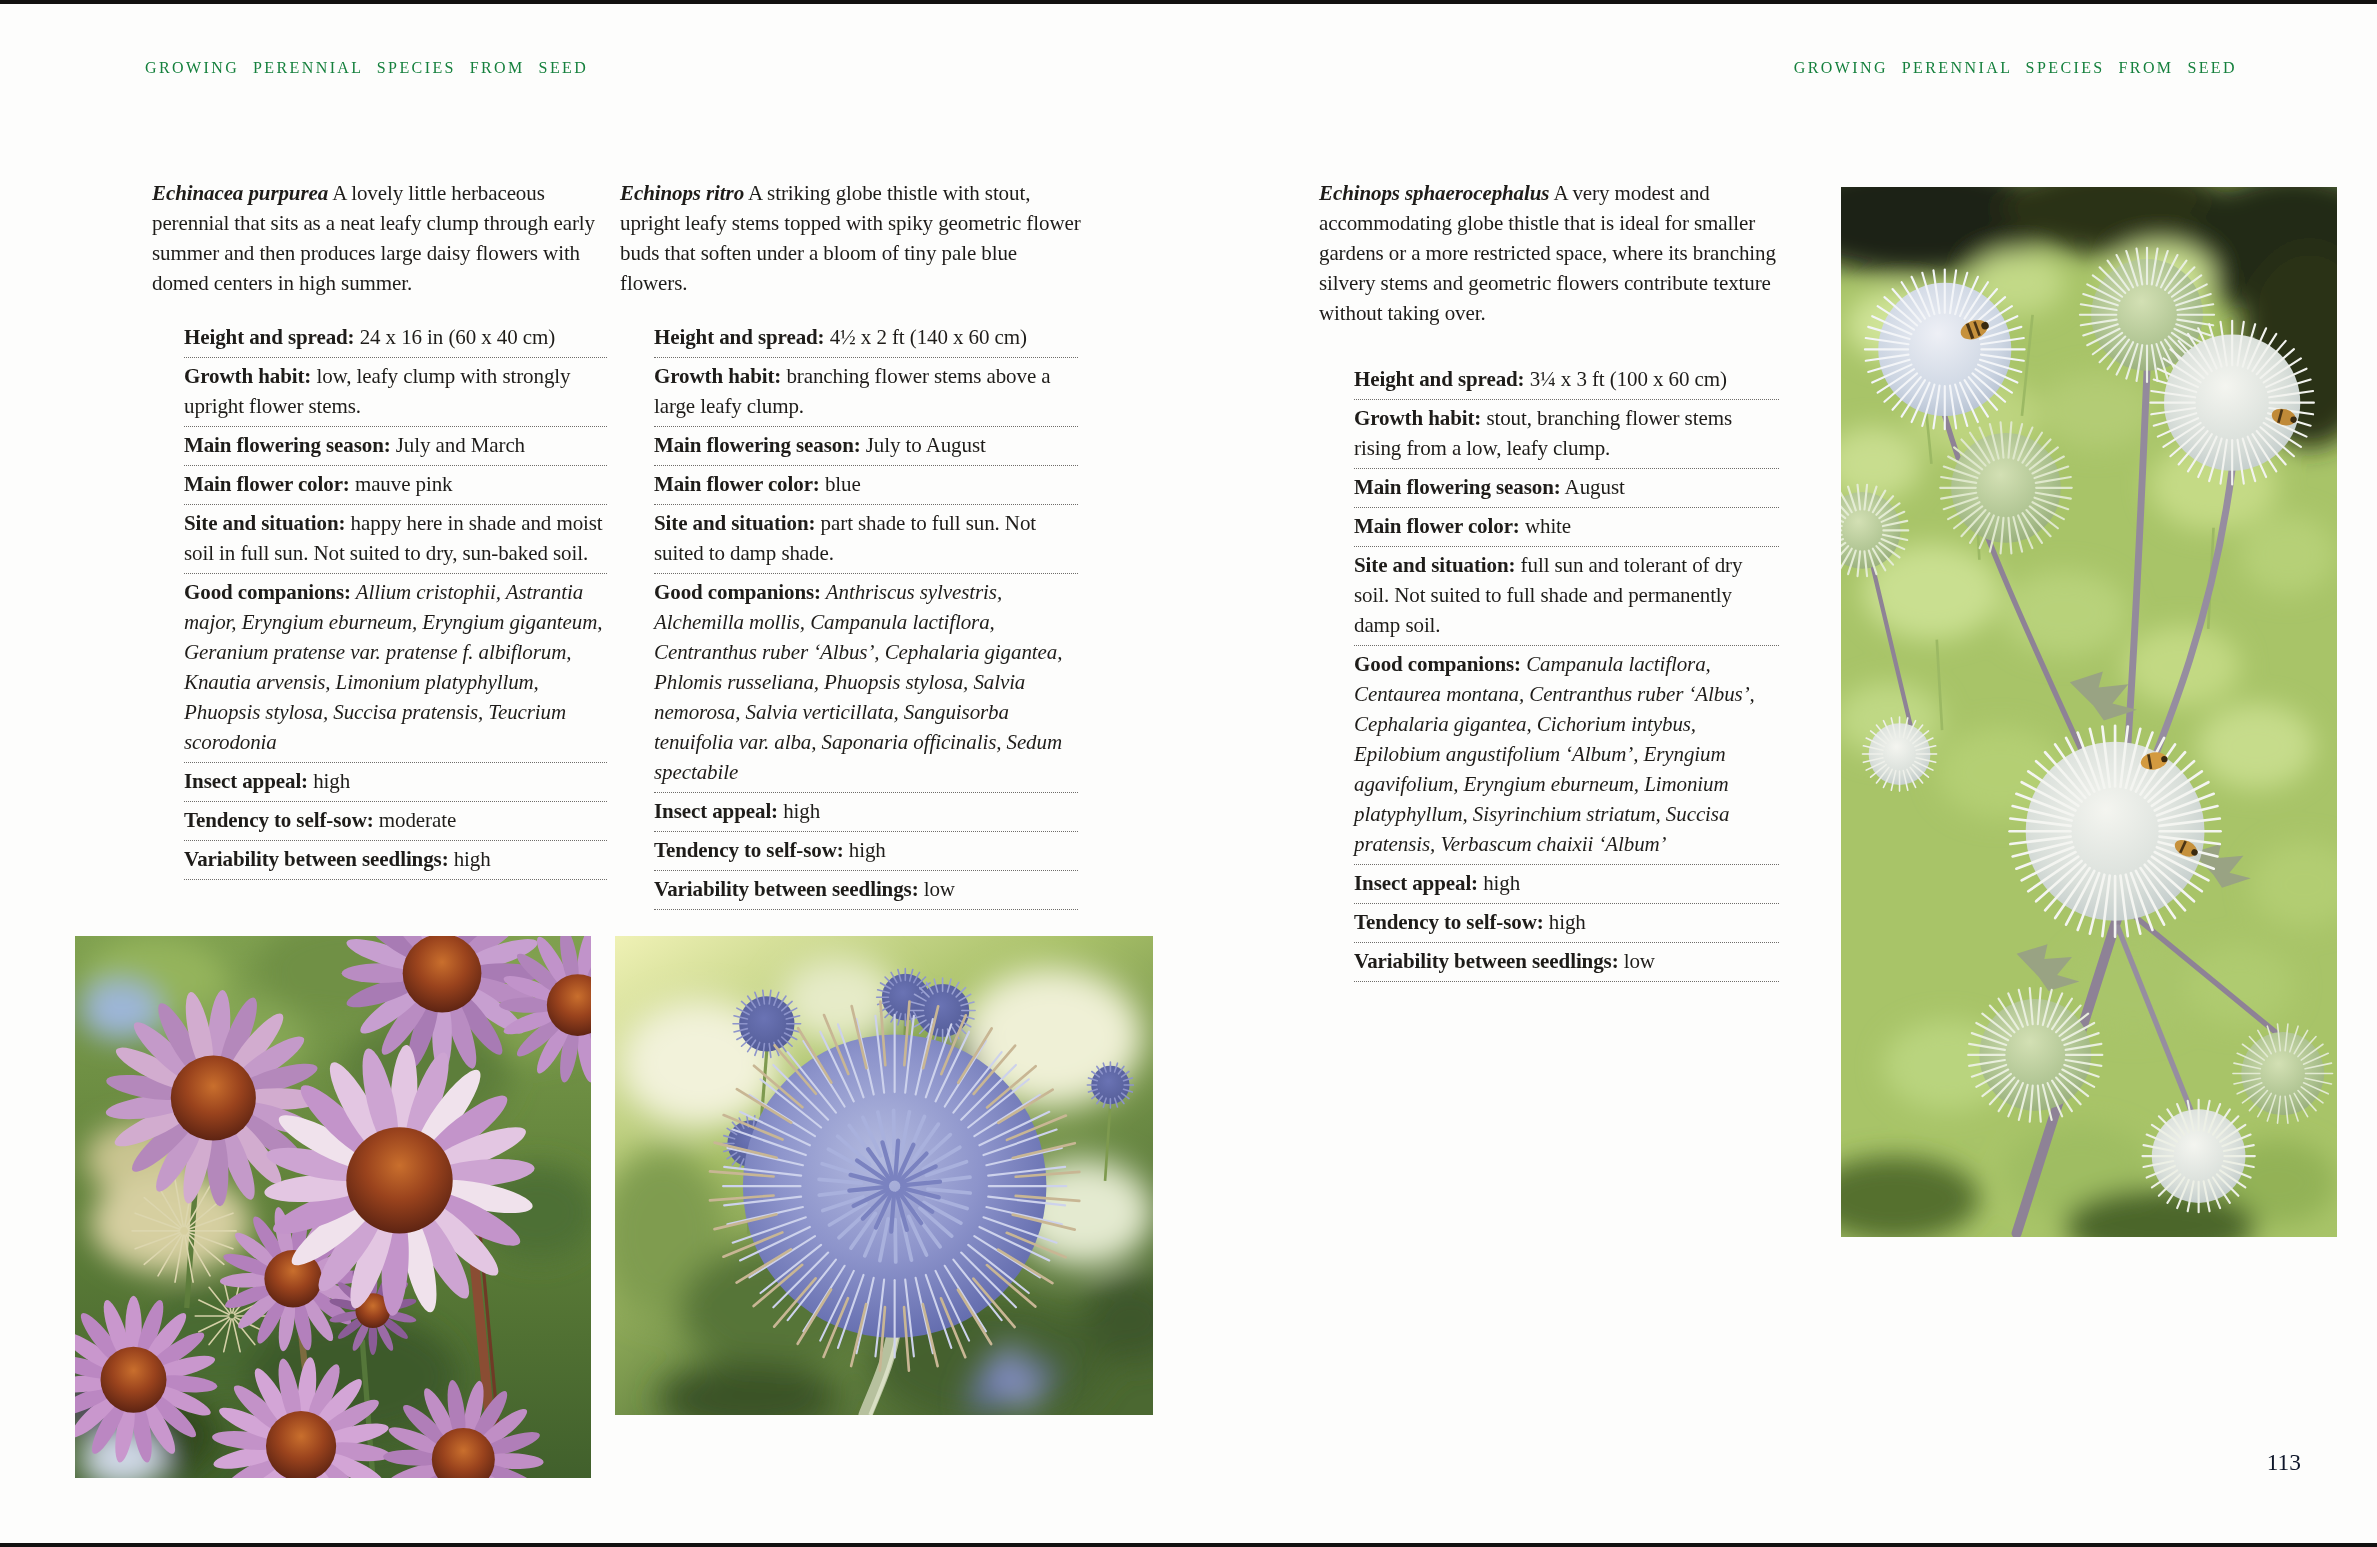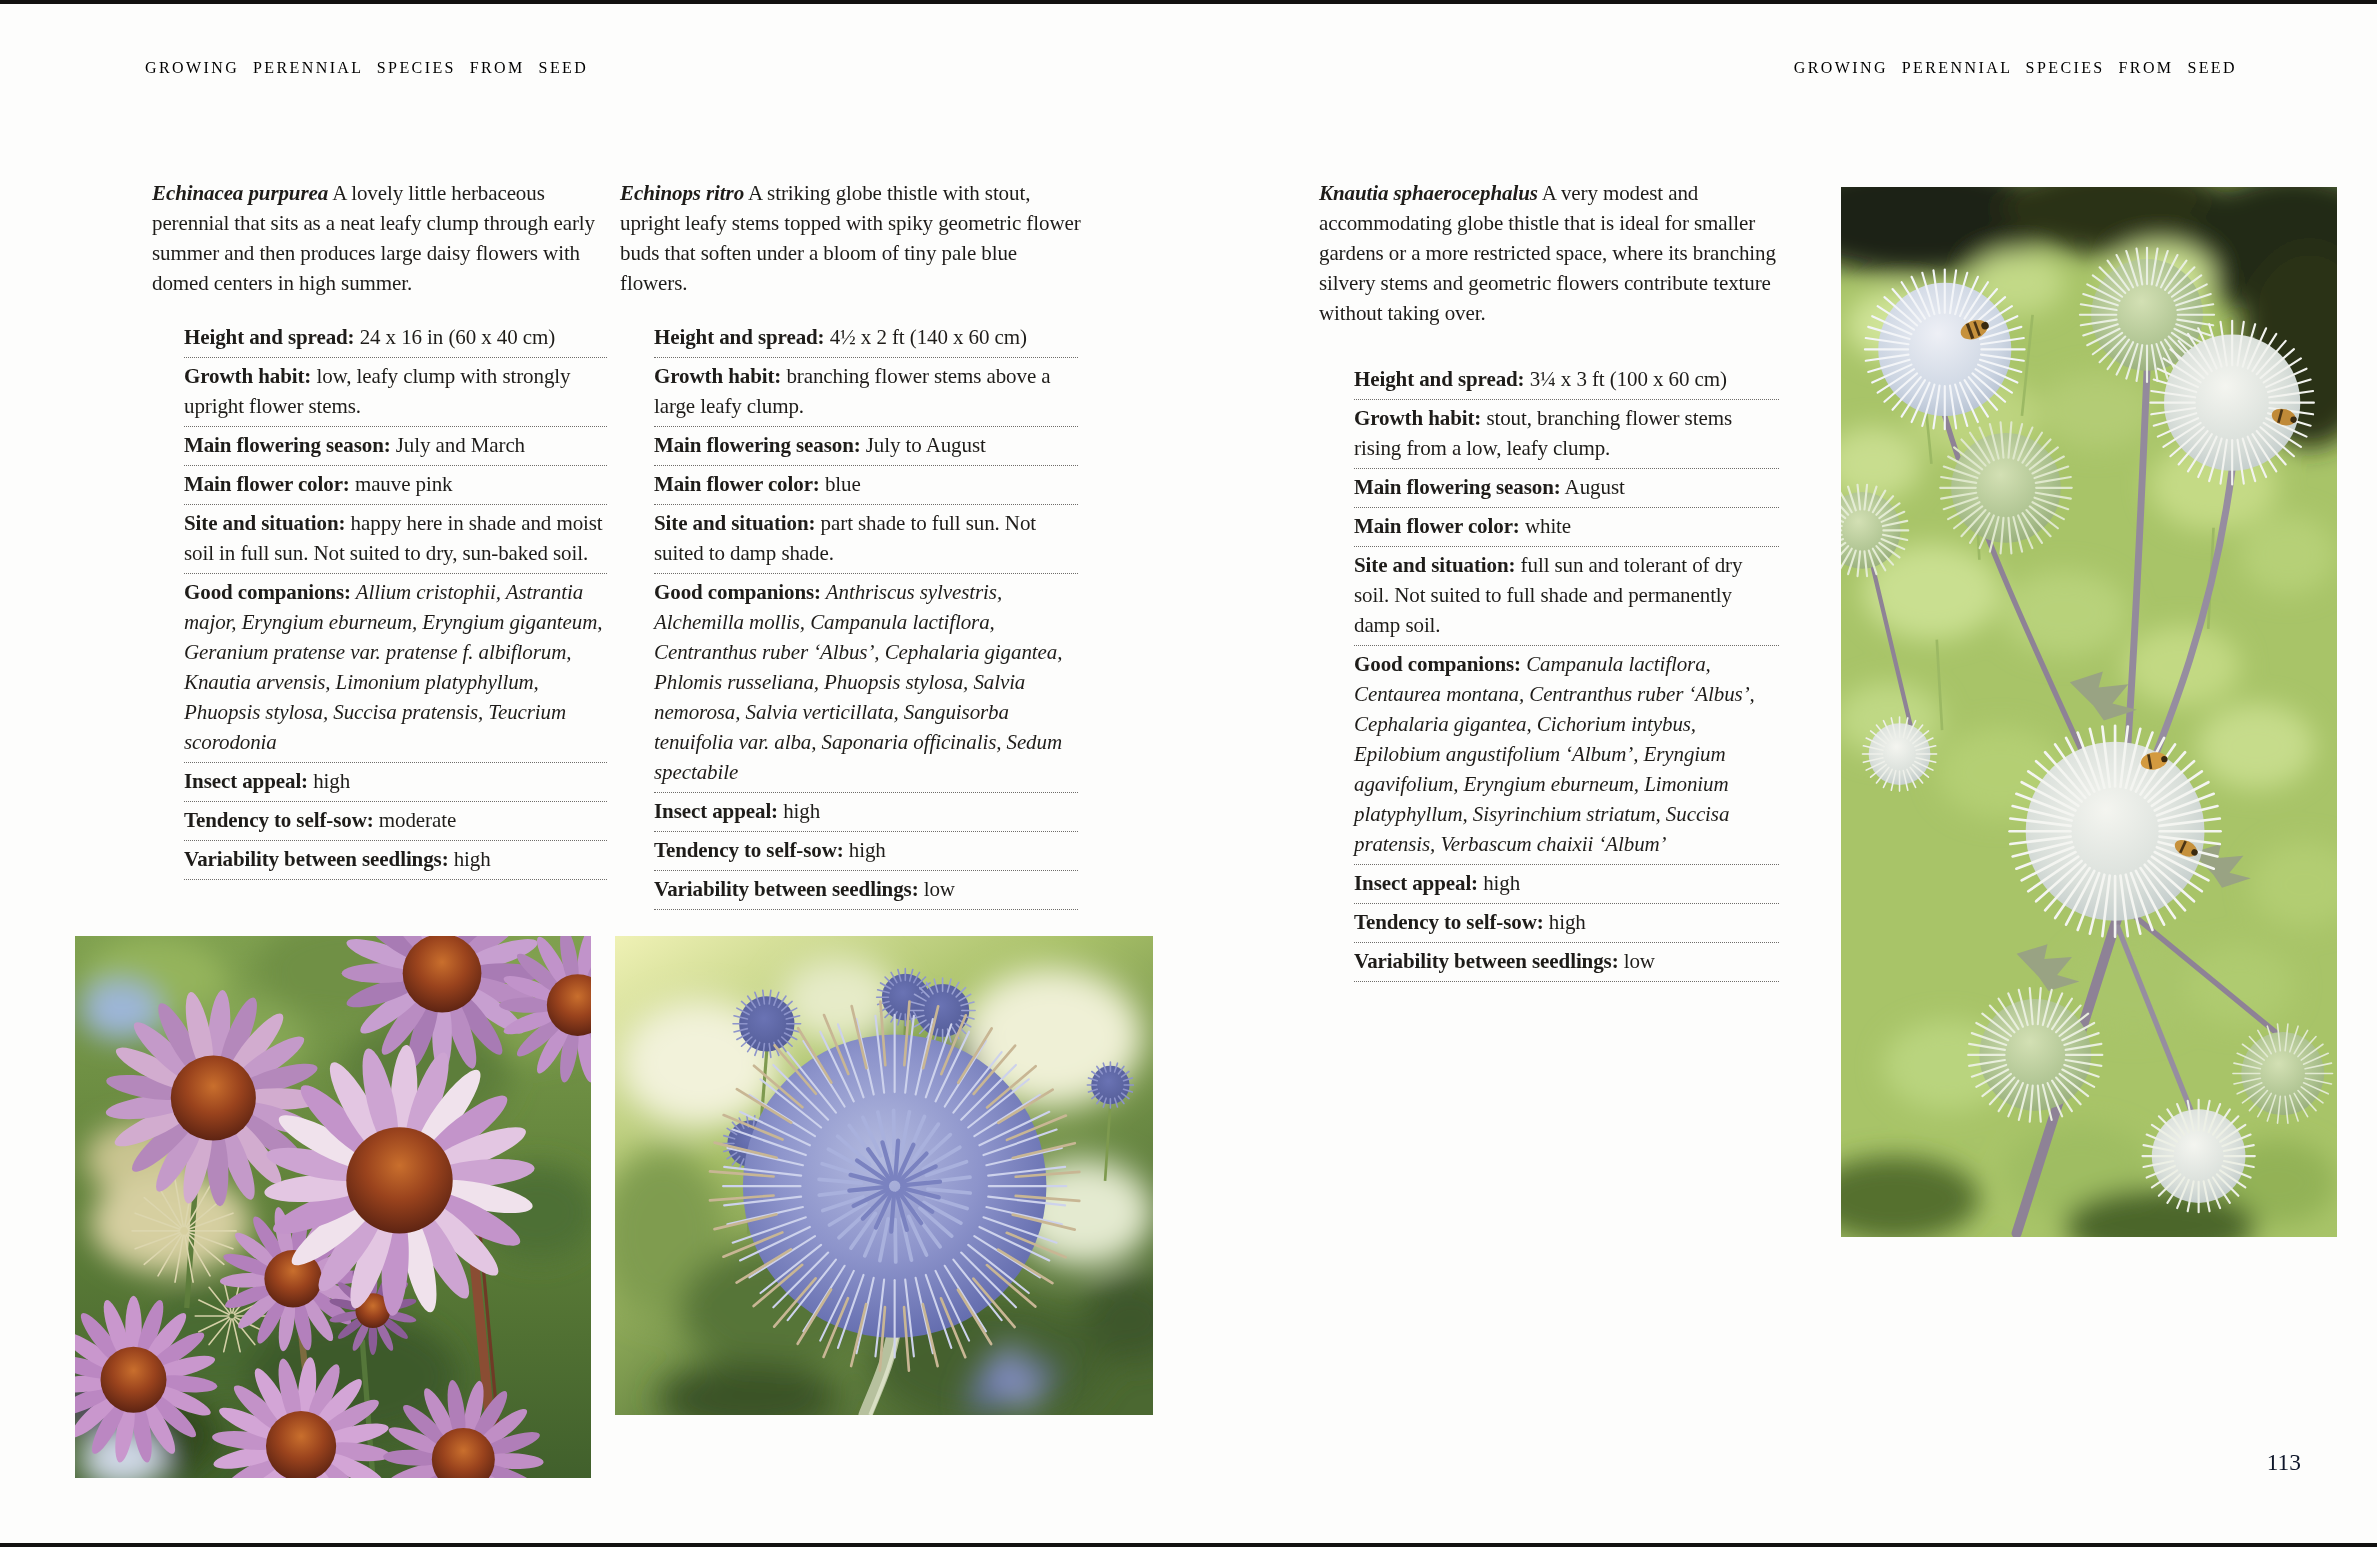--- a/index.html
+++ b/index.html
@@ -3,21 +3,21 @@
 <meta charset="utf-8">
 <style>
   *{box-sizing:border-box}
   html,body{margin:0;padding:0}
   body{width:2377px;height:1547px;position:relative;background:#fdfdfc;
        font-family:"Liberation Serif","DejaVu Serif",serif;color:#1e1c19;overflow:hidden}
   .edge{position:absolute;left:0;width:2377px;background:#121110}
   #edge-top{top:0;height:4.3px}
   #edge-bottom{top:1543px;height:4.8px}
   .runhead{position:absolute;top:59px;margin:0;font-size:16px;font-weight:normal;
-           letter-spacing:2.4px;word-spacing:7.5px;white-space:nowrap;color:#000000}
+           letter-spacing:2.4px;word-spacing:7.5px;white-space:nowrap;color:#15803d}
   #runhead-left{left:145px}
   #runhead-right{right:140px}
   .intro{position:absolute;margin:4px;font-size:21px;line-height:30px;letter-spacing:-0.1px}
   #intro-0{left:148px;top:174px;width:462px}
   #intro-1{left:616px;top:174px;width:462px}
   #intro-2{left:1315px;top:174px;width:469px}
   .sp-name{font-weight:bold;font-style:italic}
   .details{position:absolute;font-size:21px;line-height:30px;letter-spacing:-0.1px}
   #details-0{left:184px;top:319px;width:423px}
   #details-1{left:654px;top:319px;width:424px}
@@ -36,21 +36,21 @@
 <body>
 
 <div class="edge" id="edge-top"></div>
 <div class="edge" id="edge-bottom"></div>
 
 <h6 class="runhead" id="runhead-left">GROWING PERENNIAL SPECIES FROM SEED</h6>
 <h6 class="runhead" id="runhead-right">GROWING PERENNIAL SPECIES FROM SEED</h6>
 
 <p class="intro" id="intro-0"><span class="sp-name">Echinacea purpurea</span> <span>A lovely little herbaceous perennial that sits as a neat leafy clump through early summer and then produces large daisy flowers with domed centers in high summer.</span></p>
 <p class="intro" id="intro-1"><span class="sp-name">Echinops ritro</span> <span>A striking globe thistle with stout, upright leafy stems topped with spiky geometric flower buds that soften under a bloom of tiny pale blue flowers.</span></p>
-<p class="intro" id="intro-2"><span class="sp-name">Knautia sphaerocephalus</span> <span>A very modest and accommodating globe thistle that is ideal for smaller gardens or a more restricted space, where its branching silvery stems and geometric flowers contribute texture without taking over.</span></p>
+<p class="intro" id="intro-2"><span class="sp-name">Echinops sphaerocephalus</span> <span>A very modest and accommodating globe thistle that is ideal for smaller gardens or a more restricted space, where its branching silvery stems and geometric flowers contribute texture without taking over.</span></p>
 
 <div class="details" id="details-0">
     <div class="drow"><span class="dlabel">Height and spread:</span><span class="dvalue"> 24 x 16 in (60 x 40 cm)</span></div>
     <div class="drow"><span class="dlabel">Growth habit:</span><span class="dvalue"> low, leafy clump with strongly upright flower stems.</span></div>
     <div class="drow"><span class="dlabel">Main flowering season:</span><span class="dvalue"> July and March</span></div>
     <div class="drow"><span class="dlabel">Main flower color:</span><span class="dvalue"> mauve pink</span></div>
     <div class="drow"><span class="dlabel">Site and situation:</span><span class="dvalue"> happy here in shade and moist soil in full sun. Not suited to dry, sun-baked soil.</span></div>
     <div class="drow"><span class="dlabel">Good companions:</span><span class="dvalue it"> Allium cristophii, Astrantia major, Eryngium eburneum, Eryngium giganteum, Geranium pratense var. pratense f. albiflorum, Knautia arvensis, Limonium platyphyllum, Phuopsis stylosa, Succisa pratensis, Teucrium scorodonia</span></div>
     <div class="drow"><span class="dlabel">Insect appeal:</span><span class="dvalue"> high</span></div>
     <div class="drow"><span class="dlabel">Tendency to self-sow:</span><span class="dvalue"> moderate</span></div>

